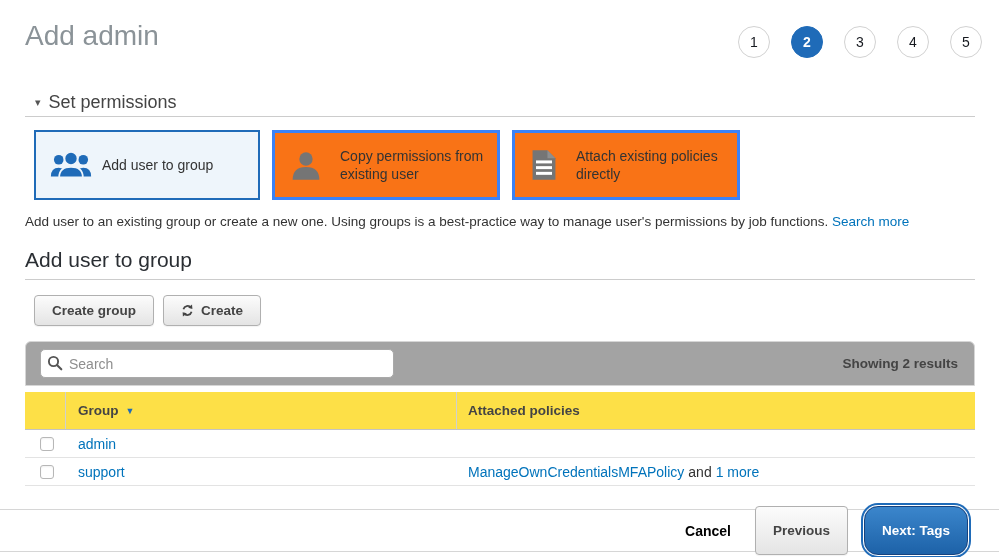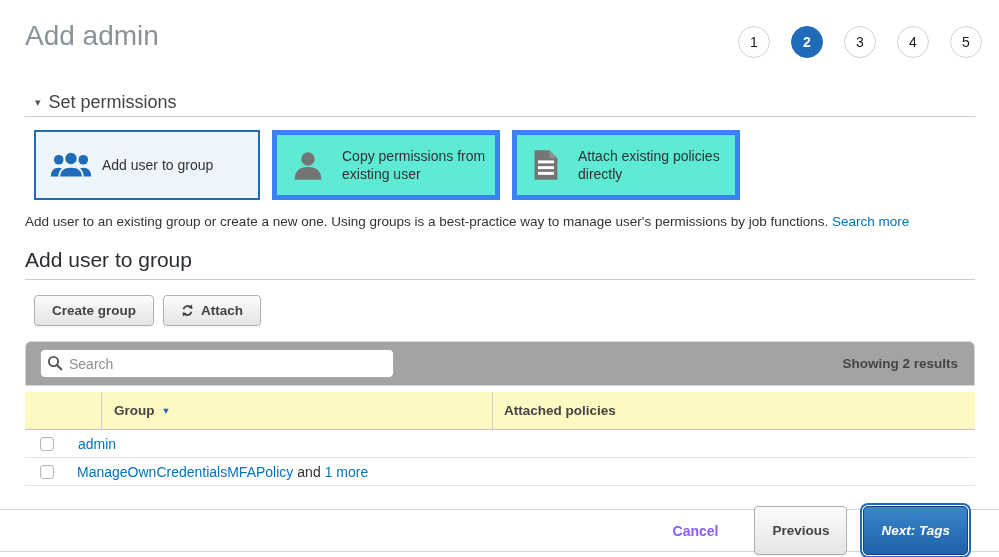--- a/index.html
+++ b/index.html
@@ -15,22 +15,22 @@
           display: flex; align-items: center; justify-content: center; font-size: 14px; color: #16191f; cursor: default; }
   .step.active { background: #1f6bb8; border-color: #1f6bb8; color: #fff; font-weight: bold; }
 
   
   .section-head { margin: 40px 0 0 25px; font-size: 18px; line-height: 20px; color: #444; display: flex; align-items: center; }
   .caret { font-size: 11px; color: #555; margin-right: 8px; margin-left: 10px; }
   .rule { border: none; border-top: 1px solid #ccc; margin: 4px 24px 0 25px; }
 
   
   .cards { display: flex; gap: 12px; margin: 13px 0 0 34px; }
-  .card { height: 70px; display: flex; align-items: center; padding-left: 15px; background: #5eead4;
-          border: 5px solid #3b82f6; cursor: pointer; }
+  .card { height: 70px; display: flex; align-items: center; padding-left: 15px; background: #f97316;
+          border: 3px solid #3b82f6; cursor: pointer; }
   .card.selected { border: 2px solid #1f6bb8; background: #eef5fb; padding-left: 14px; }
   .card-1 { width: 226px; }
   .card-2, .card-3 { width: 228px; }
   .card-icon { flex: 0 0 auto; display: flex; align-items: center; justify-content: center; }
   .card-label { font-size: 14px; line-height: 18px; color: #333; margin-left: 10px; }
   .card-2 .card-label, .card-3 .card-label { width: 155px; margin-left: 18px; }
 
   
   .description { margin: 13px 24px 0 25px; font-size: 13.5px; line-height: 17px; color: #333; }
   a.text-link { color: #0073bb; text-decoration: none; cursor: pointer; }
@@ -39,52 +39,52 @@
   .sub-title { margin: 18px 0 0 25px; font-size: 21px; line-height: 24px; font-weight: 400; color: #2a2e33; }
   .rule2 { border: none; border-top: 1px solid #ccc; margin: 7px 24px 0 25px; }
 
   
   .actions { display: flex; gap: 9px; margin: 15px 0 0 34px; }
   .btn { font-family: "Liberation Sans", sans-serif; font-size: 13.5px; font-weight: bold; color: #444;
          background: linear-gradient(#fcfcfc, #e4e4e4); border: 1px solid #b0b0b0; border-radius: 4px;
          padding: 7px 17px; cursor: pointer; display: inline-flex; align-items: center; gap: 7px;
          box-shadow: 0 1px 1px rgba(0,0,0,0.05); }
   .btn-primary { color: #fff; background: linear-gradient(#3b86cc, #1d62a8); border: 1px solid #16427e;
-                 box-shadow: 0 0 0 1px #fff, 0 0 0 3px #1f6bb8; border-radius: 5px; font-style: italic; }
+                 box-shadow: 0 0 0 1px #fff, 0 0 0 3px #1f6bb8; border-radius: 14px; }
 
   
   .table-wrap { margin: 15px 0 0 25px; width: 950px; }
   .toolbar { height: 45px; background: #a3a3a3; border: 1px solid #d6d6d6; border-radius: 6px 6px 0 0;
              display: flex; align-items: center; padding: 0 16px 0 14px; margin-bottom: 6px; }
   .search-box { position: relative; width: 354px; height: 29px; }
   .search-box input { width: 100%; height: 100%; border: 1px solid #a9a9a9; border-radius: 5px;
                       padding: 0 8px 0 28px; font-size: 14px; color: #333; font-family: "Liberation Sans", sans-serif; outline: none; }
   .search-box input::placeholder { color: #8e8e8e; }
   .search-icon { position: absolute; left: 7px; top: 6px; }
   .results { margin-left: auto; font-size: 13.5px; font-weight: bold; color: #444; }
 
-  .thead { display: flex; height: 38px; background: #fef9c3; border-bottom: 1px solid #c3c3c3;
-           font-size: 13.5px; font-weight: bold; color: #444; align-items: center; padding-left: 36px; }
+  .thead { display: flex; height: 38px; background: #fde047; border-bottom: 1px solid #c3c3c3;
+           font-size: 13.5px; font-weight: bold; color: #444; align-items: center; }
   .col-check { width: 41px; align-self: stretch; display: flex; align-items: center; }
   .thead .col-check { border-right: 1px solid #d0d0d0; }
   .col-group { width: 391px; padding-left: 12px; align-self: stretch; display: flex; align-items: center; }
   .thead .col-group { border-right: 1px solid #d0d0d0; cursor: pointer; }
   .col-policies { flex: 1; padding-left: 11px; align-self: stretch; display: flex; align-items: center; }
   .sort-caret { font-size: 9px; color: #1f6bb8; margin-left: 7px; }
 
   .trow { display: flex; height: 28px; align-items: center; border-bottom: 1px solid #e3e3e3; background: #fff; font-size: 14px; }
   .checkbox { width: 14px; height: 14px; border: 1px solid #b7b7b7; border-radius: 3px; background: #fff;
               margin-left: 15px; cursor: pointer; box-shadow: inset 0 1px 2px rgba(0,0,0,0.06); }
   .plain-join { margin: 0 4px 0 4px; color: #333; }
 
   
   .footer { position: absolute; left: 0; top: 509px; width: 999px; height: 43px; background: #fff;
             border-top: 1px solid #d6d6d6; border-bottom: 1px solid #d6d6d6;
             display: flex; align-items: center; justify-content: flex-end; padding-right: 31px; gap: 16px; }
-  .cancel-link { font-size: 14px; font-weight: bold; color: #8b5cf6; text-decoration: none; cursor: pointer; margin-right: 20px; }
+  .cancel-link { font-size: 14px; font-weight: bold; color: #000000; text-decoration: none; cursor: pointer; margin-right: 8px; }
   .footer .btn { padding: 16px 17px; text-align: right; }
 </style>
 </head>
 <body>
 
 <h1 class="page-title">Add admin</h1>
 
 <div class="steps">
   <div class="step">1</div>
   <div class="step active">2</div>
@@ -154,21 +154,21 @@
     <span style="display:inline-flex;">
       <svg width="13" height="13" viewBox="0 0 16 16">
         <g fill="none" stroke="#444" stroke-width="2.2">
           <path d="M3 6.4 A5.4 5.4 0 0 1 12.4 4.4"></path>
           <path d="M13 9.6 A5.4 5.4 0 0 1 3.6 11.6"></path>
         </g>
         <polygon points="13.6,0.6 14,6 8.8,4.6" fill="#444"></polygon>
         <polygon points="2.4,15.4 2,10 7.2,11.4" fill="#444"></polygon>
       </svg>
     </span>
-    <span>Attach</span>
+    <span>Create</span>
   </button>
 </div>
 
 <div class="table-wrap">
   <div class="toolbar">
     <div class="search-box">
       <span class="search-icon">
         <svg width="16" height="16" viewBox="0 0 16 16">
           <circle cx="6.5" cy="6.5" r="4.6" fill="none" stroke="#555" stroke-width="1.9"></circle>
           <line x1="10.2" y1="10.2" x2="14.3" y2="14.3" stroke="#555" stroke-width="2.1" stroke-linecap="round"></line>
@@ -196,20 +196,23 @@
     </div>
     <div class="col-group">
       <a class="text-link">admin</a>
     </div>
   </div>
 
   <div class="trow">
     <div class="col-check">
       <div class="checkbox"></div>
     </div>
+    <div class="col-group">
+      <a class="text-link">support</a>
+    </div>
     <div class="col-policies">
       <a class="text-link">ManageOwnCredentialsMFAPolicy</a>
         <span class="plain-join">and</span>
         <a class="text-link">1 more</a>
     </div>
   </div>
 </div>
 
 <div class="footer">
   <a class="cancel-link">Cancel</a>

